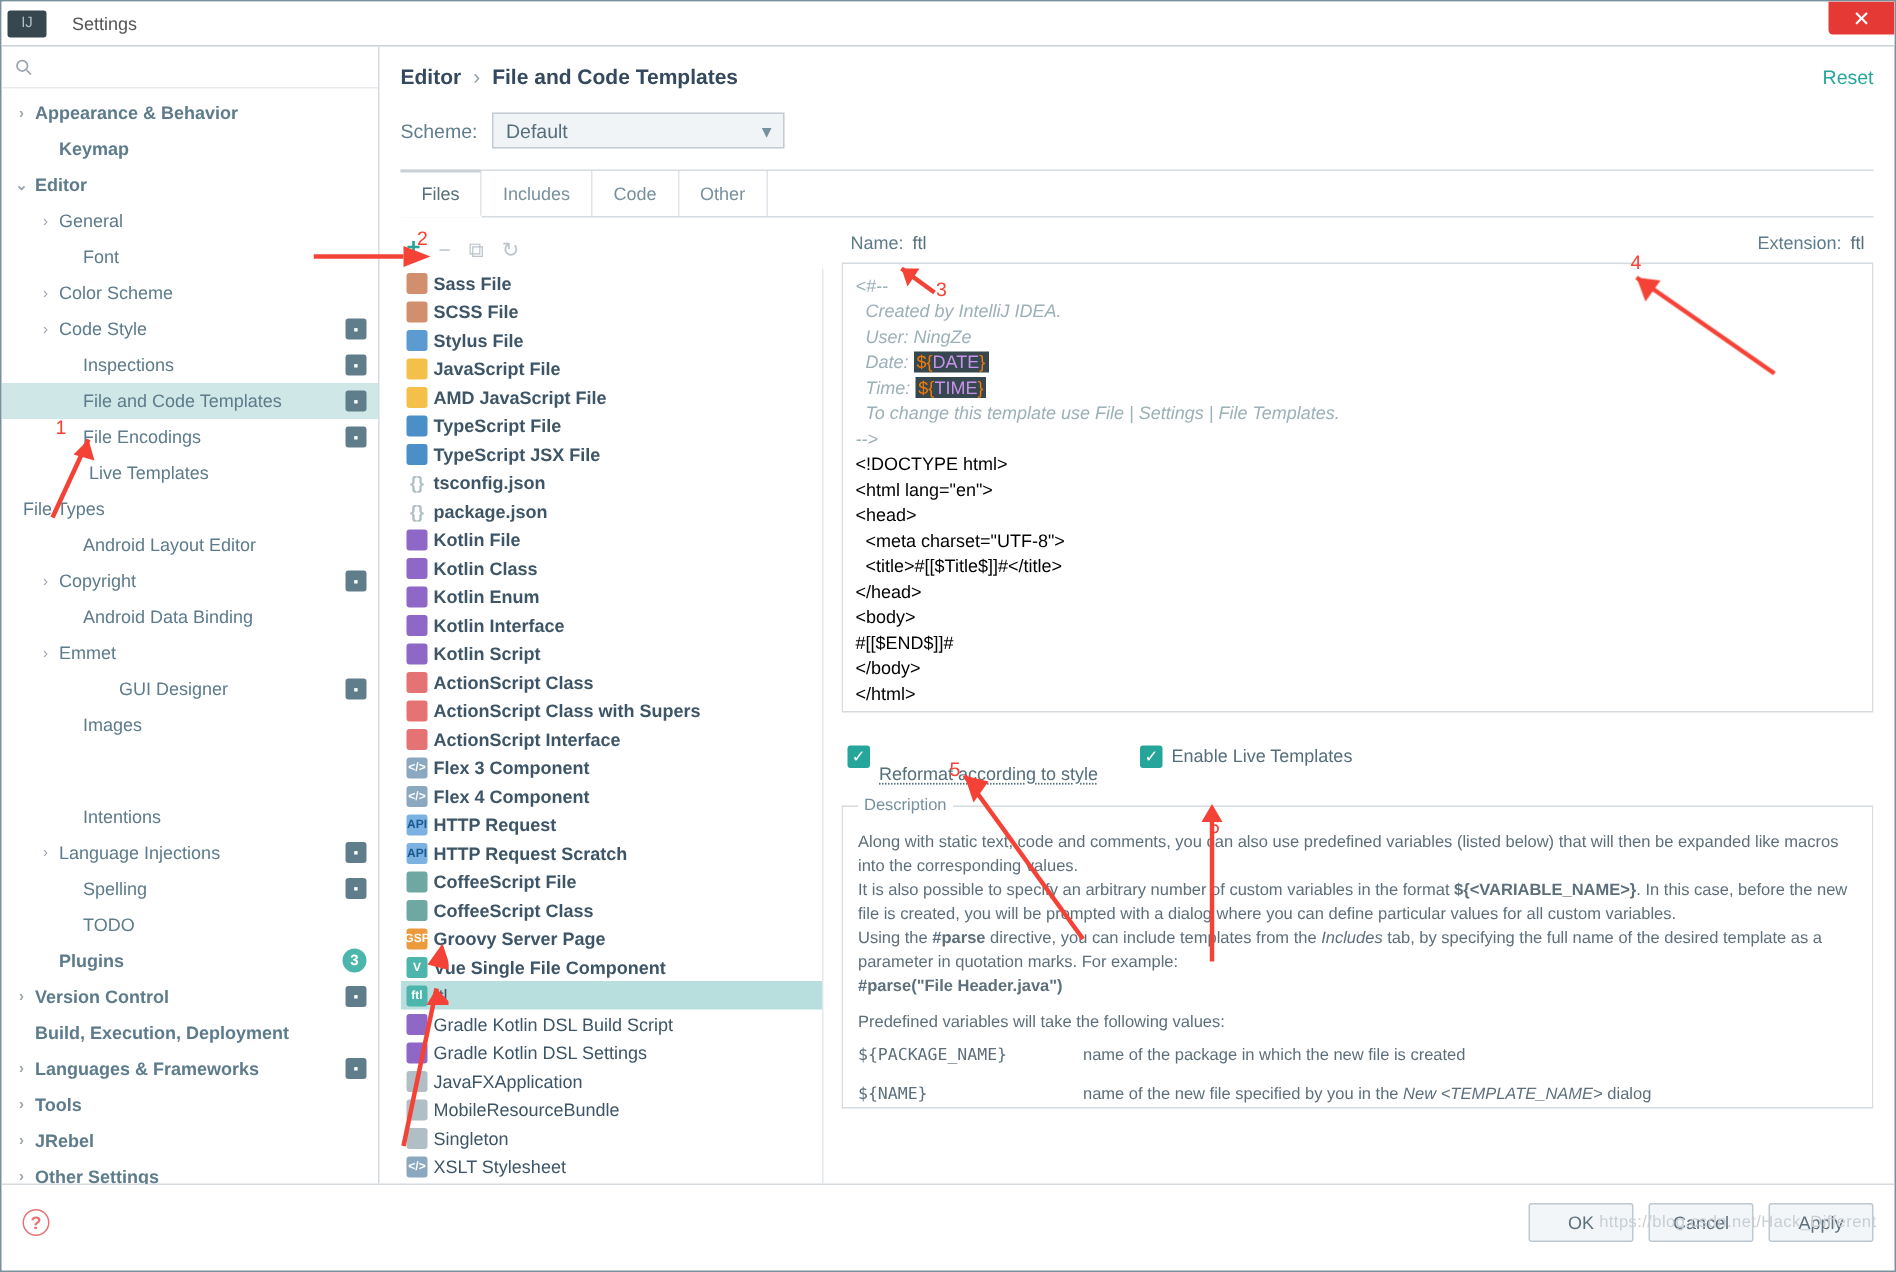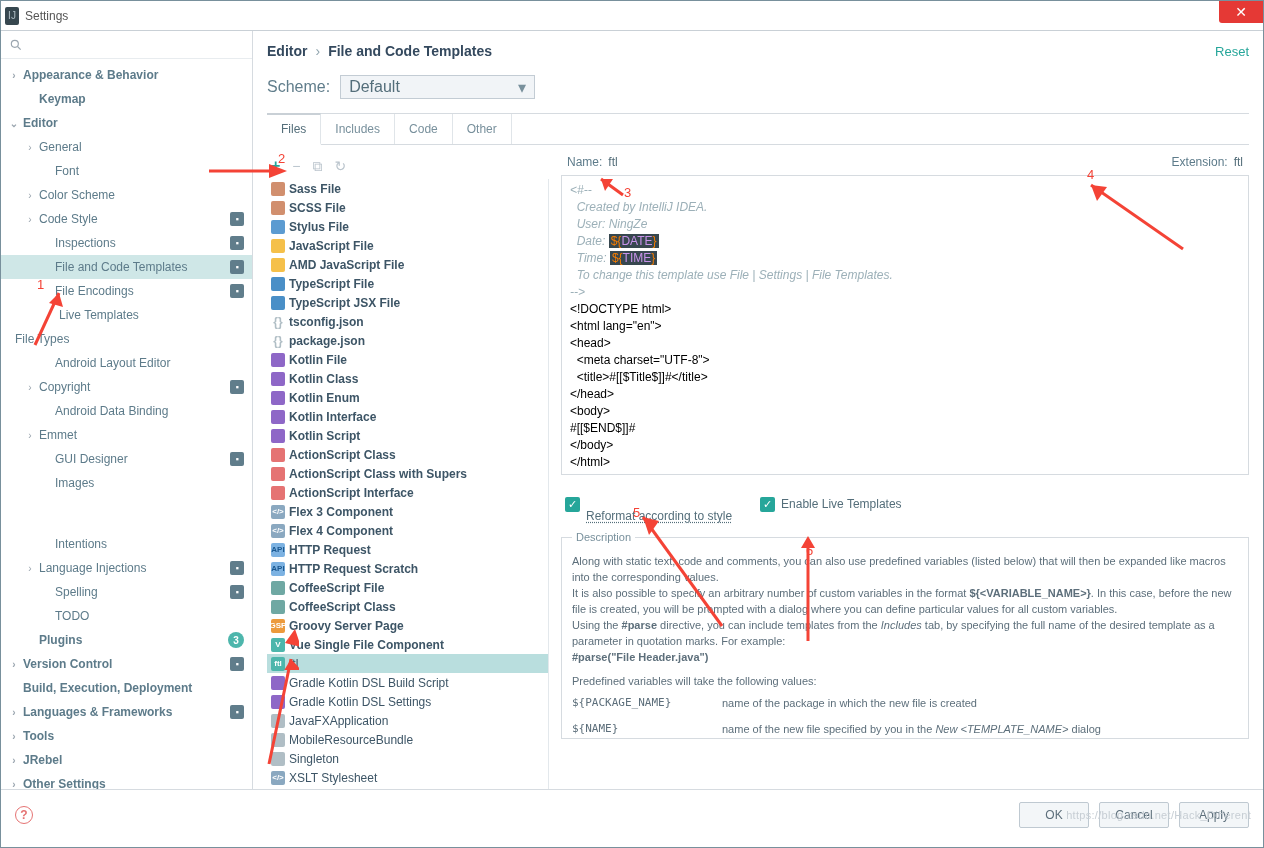--- a/index.html
+++ b/index.html
@@ -1,36 +1,36 @@
 <!DOCTYPE html>
 <html><head>
 <meta charset="utf-8">
 <style>
   * { box-sizing: border-box; margin: 0; padding: 0; font-family: "Segoe UI", Arial, sans-serif; }
   body { background:#fff; width:1264px; height:848px; position:relative; overflow:hidden; font-size:12px; color:#606c78; border:1px solid #78909c;}
   .titlebar { height:30px; background:#fff; border-bottom:1px solid #c9d0d6; display:flex; align-items:center; padding:0 4px; position:relative;}
-  .titlebar .icon-box{width:14px;height:18px;background:#37474f;color:#b0bec5;display:flex;align-items:center;justify-content:center;font-size:10px;border-radius:2px;margin-right:6px;}
+  .titlebar .icon-box{width:26px;height:18px;background:#37474f;color:#b0bec5;display:flex;align-items:center;justify-content:center;font-size:10px;border-radius:2px;margin-right:17px;}
   .titlebar .title{font-size:12px;color:#555;}
   .closebtn{position:absolute;right:0;top:0;width:44px;height:22px;background:#e53935;color:#fff;display:flex;align-items:center;justify-content:center;font-size:14px;border-bottom-left-radius:3px;}
   .body-row{display:flex;height:758px;}
   .sidebar{width:252px;border-right:1px solid #d6dbe0;display:flex;flex-direction:column;}
   .searchbar{height:28px;display:flex;align-items:center;padding:0 8px;border-bottom:1px solid #e8ecef;}
   .searchbar svg{width:14px;height:14px;color:#9aa5af;}
   .tree{flex:1;overflow:auto;padding-top:4px;}
   .tnode{display:flex;align-items:center;height:24px;font-size:12px;color:#5d7b8a;cursor:default;}
   .tnode.bold{font-weight:600;}
   .tnode.sel{background:#cfe7e7;}
   .chev{width:10px;display:inline-block;text-align:center;color:#9aa5af;font-size:10px;margin-right:4px;}
   .dot{width:16px;height:16px;border-radius:50%;background:#4db6ac;color:#fff;font-size:10px;display:flex;align-items:center;justify-content:center;margin-left:auto;margin-right:8px;}
   .badge{width:14px;height:14px;background:#607d8b;color:#fff;font-size:9px;display:flex;align-items:center;justify-content:center;margin-left:auto;margin-right:8px;border-radius:2px;}
   .content{flex:1;display:flex;flex-direction:column;padding:12px 14px 0 14px;}
   .breadcrumb{font-size:14px;font-weight:600;color:#34495e;display:flex;align-items:center;gap:8px;}
   .breadcrumb .sep{color:#90a4ae;font-weight:normal;}
   .reset{margin-left:auto;color:#26a69a;font-size:13px;font-weight:normal;}
-  .scheme-row{display:flex;align-items:center;gap:10px;margin:16px 0 14px 0;font-size:16px;color:#607d8b;}
+  .scheme-row{display:flex;align-items:center;gap:10px;margin:16px 0 14px 0;font-size:13px;color:#607d8b;}
   .scheme-select{width:195px;height:24px;border:1px solid #c3ccd4;background:#f1f4f7;display:flex;align-items:center;padding:0 8px;position:relative;color:#546e7a;}
   .scheme-select::after{content:"▾";position:absolute;right:8px;color:#78909c;}
   .tabs{height:32px;border-top:1px solid #d6dbe0;border-bottom:1px solid #d6dbe0;display:flex;align-items:stretch;}
   .tab{padding:0 14px;display:flex;align-items:center;color:#78909c;font-size:12px;cursor:pointer;border-right:1px solid #e0e5e9;}
   .tab.active{background:#fff;color:#546e7a;border-bottom:2px solid #fff;margin-bottom:-1px;border-top:2px solid #c9d0d6;margin-top:-1px;}
   .workarea{flex:1;display:flex;gap:12px;padding-top:8px;overflow:hidden;}
   .leftpane{width:282px;display:flex;flex-direction:column;}
   .toolbar{height:26px;display:flex;align-items:center;gap:12px;padding:0 4px;}
   .toolbar .plus{color:#26a69a;font-size:16px;font-weight:bold;}
   .toolbar .faded{color:#bbc5cd;font-size:14px;}
@@ -139,21 +139,21 @@
           <span class="badge">▪</span>
         </div>
         <div class="tnode" style="padding-left: 40px;">
           <span class="chev"></span>
           <span>Android Data Binding</span>
         </div>
         <div class="tnode" style="padding-left: 24px;">
           <span class="chev">›</span>
           <span>Emmet</span>
         </div>
-        <div class="tnode" style="padding-left: 40px;">
+        <div class="tnode" style="padding-left: 64px;">
           <span class="chev"></span>
           <span>GUI Designer</span>
           <span class="badge">▪</span>
         </div>
         <div class="tnode" style="padding-left: 40px;">
           <span class="chev"></span>
           <span>Images</span>
         </div>
         <div class="tnode" style="padding-left: 40px; margin-top: 37px;">
           <span class="chev"></span>

